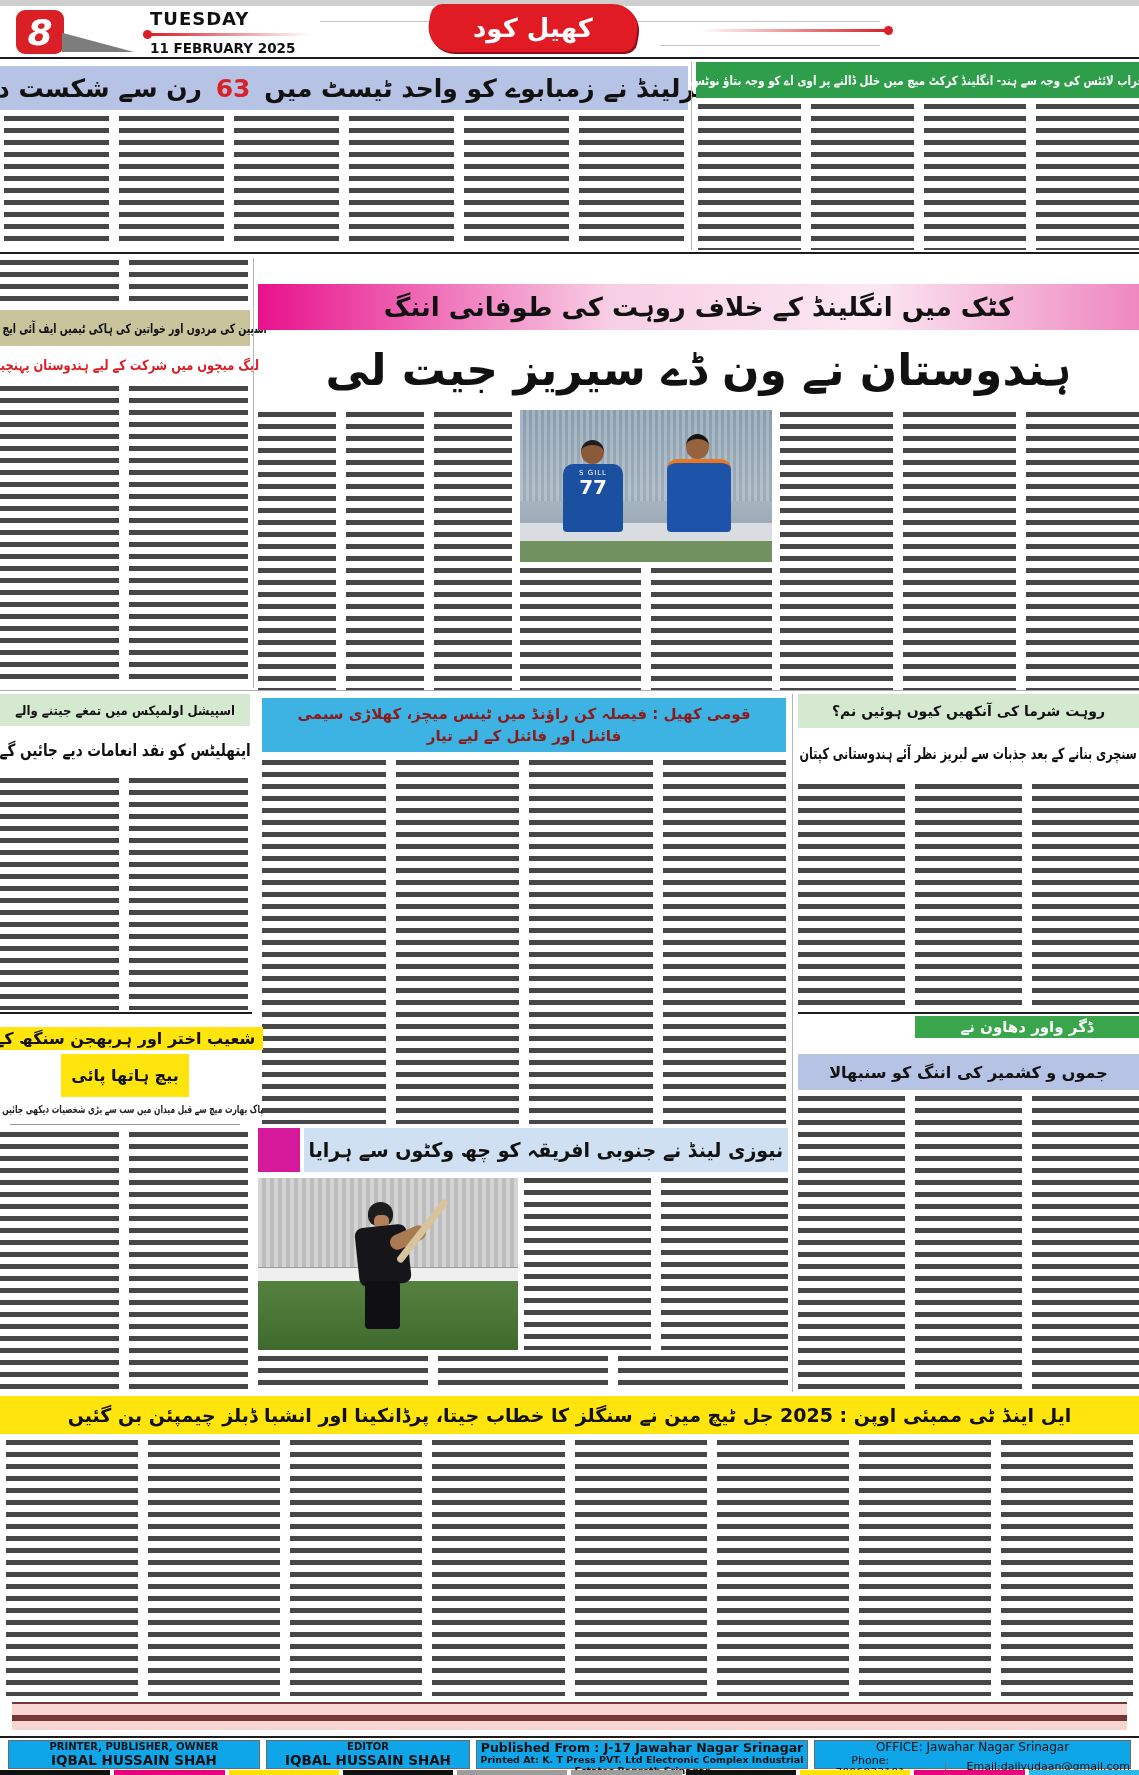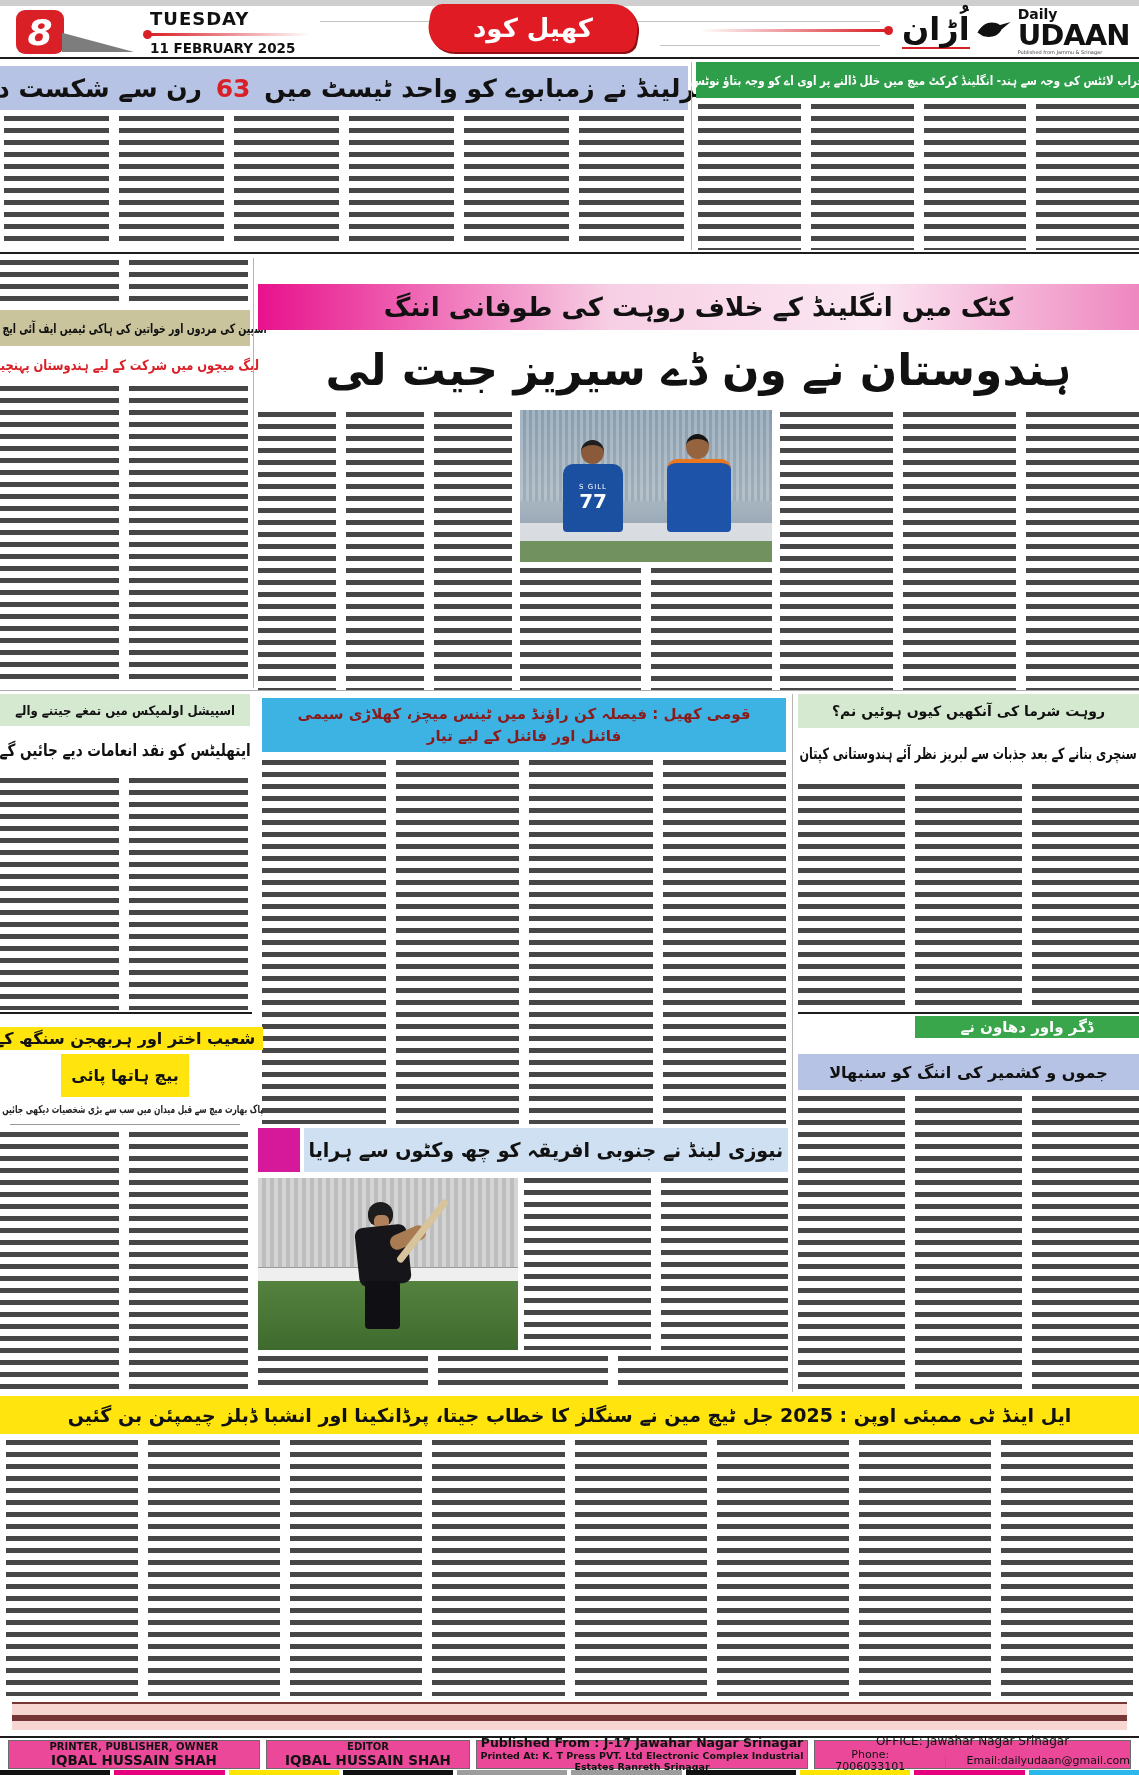--- a/index.html
+++ b/index.html
@@ -8,21 +8,21 @@
         font-family:"DejaVu Sans",sans-serif;overflow:hidden}
   .abs{position:absolute}
   .u{direction:rtl;font-family:"DejaVu Sans",sans-serif}
   .c{display:flex;align-items:center;justify-content:center;text-align:center}
   .cols{display:flex;gap:10px}
   .fillcol{flex:1;background:repeating-linear-gradient(to bottom,#474747 0 5px,rgba(0,0,0,0) 5px 12px)}
   .sq{display:inline-block;white-space:nowrap;transform:scaleX(var(--sx,1));transform-origin:center}
   .rule{background:#1c1c1c}
   .vline{background:#b5b5b5}
   .pinkfill{background-color:#f7d6d2;background-image:repeating-linear-gradient(to bottom,rgba(96,26,26,.85) 0 6px,rgba(0,0,0,0) 6px 17px);background-clip:content-box;padding:4px 6px}
-  .fbox{background:#ec4899;border:1px solid #6b6b6b;display:flex;flex-direction:column;justify-content:center;text-align:center;line-height:1.15}
+  .fbox{background:#0ea5e9;border:1px solid #6b6b6b;display:flex;flex-direction:column;text-align:center;line-height:1.15}
 </style>
 </head>
 <body>
 
 <div class="page">
 
   <div class="abs" style="left:0;top:0;width:1139px;height:6px;background:#cfcfcf"></div>
 
   <div class="abs c" style="left:16px;top:10px;width:48px;height:44px;background:#d92027;border-radius:9px;color:#fff;font-size:36px;font-weight:bold;font-style:italic">
     <span>8</span>
@@ -36,36 +36,20 @@
 
   <div class="abs" style="left:320px;top:21px;width:560px;height:1px;background:#c4c4c4"></div>
   <div class="abs" style="left:660px;top:45px;width:220px;height:1px;background:#c4c4c4"></div>
   <div class="abs" style="left:700px;top:29px;width:185px;height:3px;background:linear-gradient(90deg,rgba(217,32,39,0),#d92027)"></div>
   <div class="abs" style="left:884px;top:26px;width:9px;height:9px;border-radius:50%;background:#d92027"></div>
 
   <div class="abs c" style="left:428px;top:4px;width:210px;height:48px;background:#e01b24;border-radius:10px 30px 10px 30px;transform:skewX(-10deg);box-shadow:2px 2px 0 #8d0f14">
     <span class="u" style="color:#fff;font-size:26px;font-weight:bold;transform:skewX(10deg)">کھیل کود</span>
   </div>
 
-  <div class="abs" style="left:902px;top:6px;width:234px;height:50px;display:flex;align-items:center;gap:6px">
-    <div style="text-align:center">
-      <div class="u" style="font-size:32px;font-weight:bold;color:#111;line-height:1">اُڑان</div>
-      <div style="height:2px;background:#d92027;margin-top:2px"></div>
-    </div>
-    <span>
-      <svg viewBox="0 0 24 14" width="36" height="21">
-          <path d="M1 9 C5 2 11 1 16 4 L23 2 L17 7 C15 12 8 13 4 11 Z" fill="#111"></path>
-        </svg>
-    </span>
-    <div style="line-height:1">
-      <div style="font-size:14px;font-weight:800;color:#111">Daily</div>
-      <div style="font-size:29px;font-weight:800;letter-spacing:-1px;color:#111">UDAAN</div>
-      <div style="font-size:5px;color:#444">Published from Jammu &amp; Srinagar</div>
-    </div>
-  </div>
 
   <div class="abs rule" style="left:0;top:57px;width:1139px;height:2px"></div>
 
   <div class="abs c" style="left:0;top:66px;width:688px;height:44px;background:#b7c3e4">
     <span class="u" style="font-size:25px;font-weight:bold;color:#111;white-space:nowrap">
       <span>آئرلینڈ نے زمبابوے کو واحد ٹیسٹ میں</span>
       <span style="color:#d92027;margin:0 5px">63</span>
       <span>رن سے شکست دی</span>
     </span>
   </div>
@@ -124,21 +108,21 @@
     </div>
 
   <div class="abs" style="left:520px;top:410px;width:252px;height:152px;background:linear-gradient(180deg,#93a7b8 0%,#a9b8c3 55%,#8a99a6 100%);overflow:hidden">
     <div style="position:absolute;inset:0 0 40% 0;background:repeating-linear-gradient(90deg,rgba(255,255,255,.14) 0 3px,rgba(0,0,0,.06) 3px 6px)"></div>
     <div style="position:absolute;left:0;right:0;bottom:14%;height:12%;background:#d9dde2"></div>
     <div style="position:absolute;left:0;right:0;bottom:0;height:14%;background:#71925e"></div>
 
     <div style="position:absolute;left:14%;top:20%;width:30%;height:72%">
       <div style="position:absolute;left:34%;top:0;width:30%;height:22%;background:#8a5a3b;border-radius:50%;border-top:5px solid #1f1f1f"></div>
       <div style="position:absolute;left:10%;top:22%;width:80%;height:62%;background:#1b4fa0;border-radius:10px 10px 4px 4px;text-align:center;color:#fff">
-        <div style="font-size:7px;margin-top:19px;letter-spacing:1px">S GILL</div>
+        <div style="font-size:7px;margin-top:5px;letter-spacing:1px">S GILL</div>
         <div style="font-size:20px;font-weight:bold;line-height:1">77</div>
       </div>
     </div>
     <div style="position:absolute;left:56%;top:16%;width:30%;height:76%">
       <div style="position:absolute;left:33%;top:0;width:30%;height:21%;background:#96633f;border-radius:50%;border-top:5px solid #141414"></div>
       <div style="position:absolute;left:8%;top:21%;width:84%;height:64%;background:#1d53a8;border-radius:10px 10px 4px 4px;border-top:4px solid #e87722"></div>
     </div>
   </div>
 
   <div class="abs cols" style="left:780px;top:412px;width:359px;height:278px">

